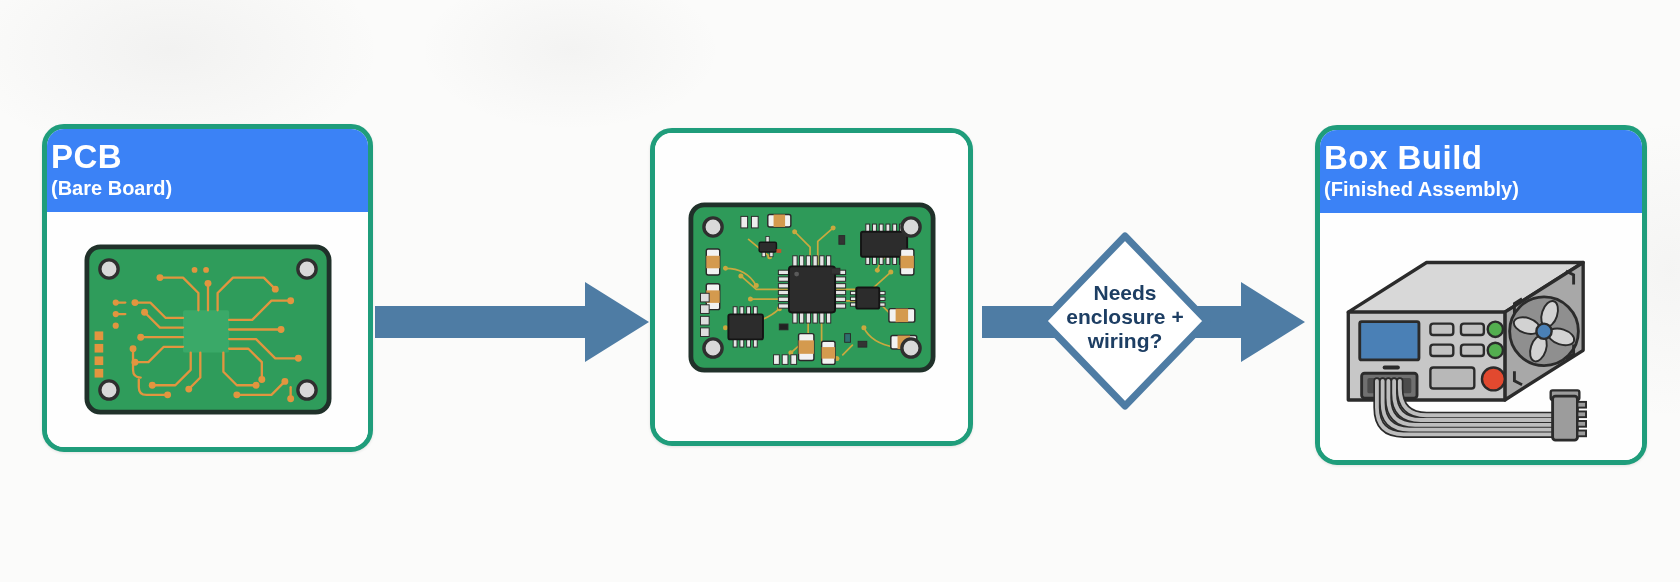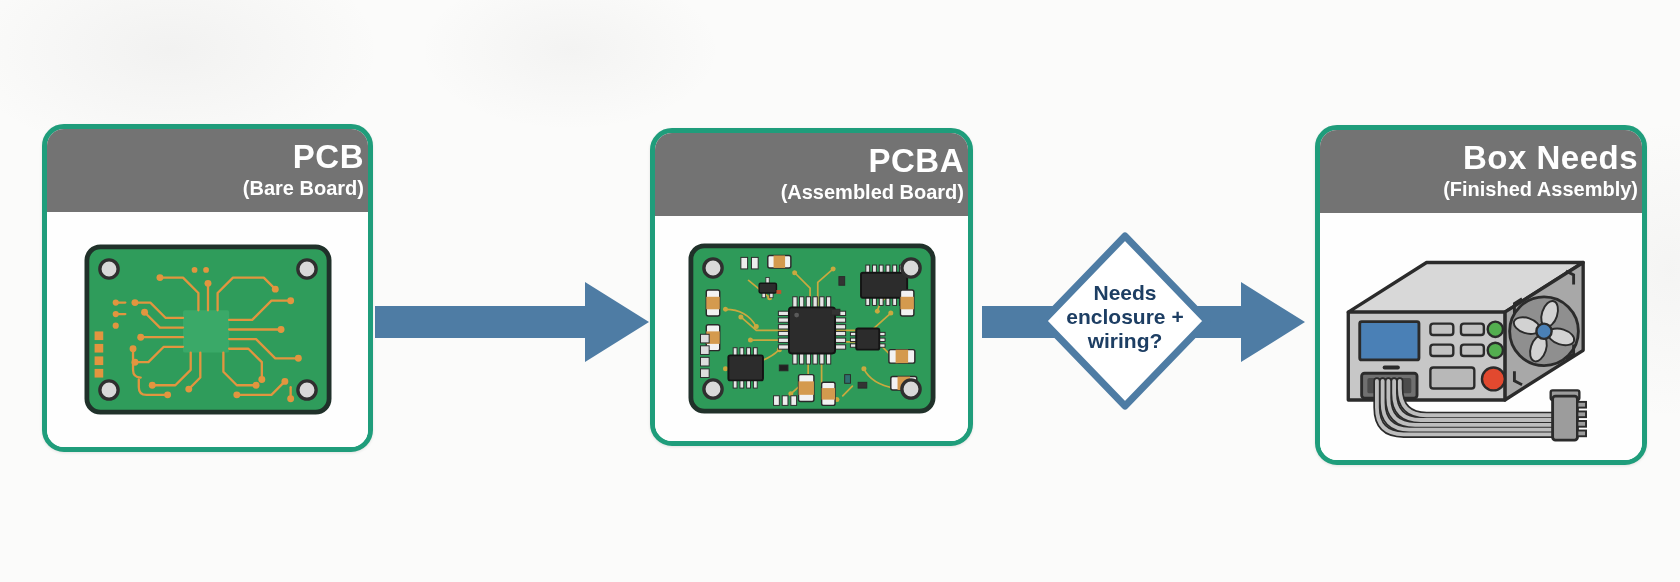--- a/index.html
+++ b/index.html
@@ -16,21 +16,21 @@
   .blob3 { left:1560px; top:120px; width:220px; height:300px;
            background:radial-gradient(closest-side, rgba(120,120,120,0.05), rgba(0,0,0,0)); }
   .flow-layer { position:absolute; left:0; top:0; }
   .card {
     position:absolute; background:#ffffff;
     border:5px solid #1f9d7b; border-radius:22px;
     display:flex; flex-direction:column; overflow:hidden;
     box-shadow:0 1px 3px rgba(0,0,0,0.10);
   }
   .card-header {
-    background:#737373; color:#ffffff; text-align:right;
+    background:#3b82f6; color:#ffffff; text-align:left;
     padding:9px 4px 11px 4px; flex:0 0 auto;
   }
   .card-title   { font-size:33px; font-weight:bold; line-height:1.18; letter-spacing:0.5px; }
   .card-subtitle{ font-size:20px; font-weight:bold; line-height:1.18; }
   .card-body { flex:1 1 auto; display:flex; align-items:center; justify-content:center; background:#fefefe; }
   .diamond-label { font-weight:bold; font-size:21px; fill:#1d3e63; text-anchor:middle; font-family:"Liberation Sans", sans-serif; }
 </style>
 </head>
 <body>
 
@@ -114,24 +114,20 @@
           <circle cx="27" cy="27" r="9.5"></circle>
             <circle cx="233" cy="27" r="9.5"></circle>
           <circle cx="27" cy="153" r="9.5"></circle>
             <circle cx="233" cy="153" r="9.5"></circle>
         </g>
       </svg>
     </div>
   </div>
 
   <div class="card" style="left:650px; top:128px; width:313px; height:308px;">
-    <div class="card-header">
-      <div class="card-title">PCBA</div>
-      <div class="card-subtitle">(Assembled Board)</div>
-    </div>
     <div class="card-body">
       <svg width="250" height="173" viewBox="0 0 260 180">
         <rect x="4" y="4" width="252" height="172" rx="14" fill="#2e9a59" stroke="#20312a" stroke-width="5"></rect>
         <g stroke="#c9a93f" stroke-width="1.8" fill="none" stroke-linecap="round" stroke-linejoin="round">
           <path d="M128 66 V48 L112 32"></path>
           <path d="M136 66 V42 L152 28"></path>
           <path d="M104 92 H72 L56 78"></path>
           <path d="M104 102 H66"></path>
           <path d="M156 92 H192 L212 74"></path>
           <path d="M156 104 H198 L218 124"></path>
@@ -286,21 +282,21 @@
             <circle cx="233" cy="27" r="9.5"></circle>
           <circle cx="27" cy="153" r="9.5"></circle>
             <circle cx="233" cy="153" r="9.5"></circle>
         </g>
       </svg>
     </div>
   </div>
 
   <div class="card" style="left:1315px; top:125px; width:322px; height:330px;">
     <div class="card-header">
-      <div class="card-title">Box Needs</div>
+      <div class="card-title">Box Build</div>
       <div class="card-subtitle">(Finished Assembly)</div>
     </div>
     <div class="card-body">
       <svg width="296" height="212" viewBox="0 0 310 222">
 
         <g stroke="#2b2b2b" stroke-width="3.5" stroke-linejoin="round">
           <polygon points="16,86 98,34 262,34 180,86" fill="#d8d8d8"></polygon>
           <polygon points="180,86 262,34 262,126 180,178" fill="#a8a8a8"></polygon>
           <rect x="16" y="86" width="164" height="92" fill="#c7c7c7"></rect>
         </g>

